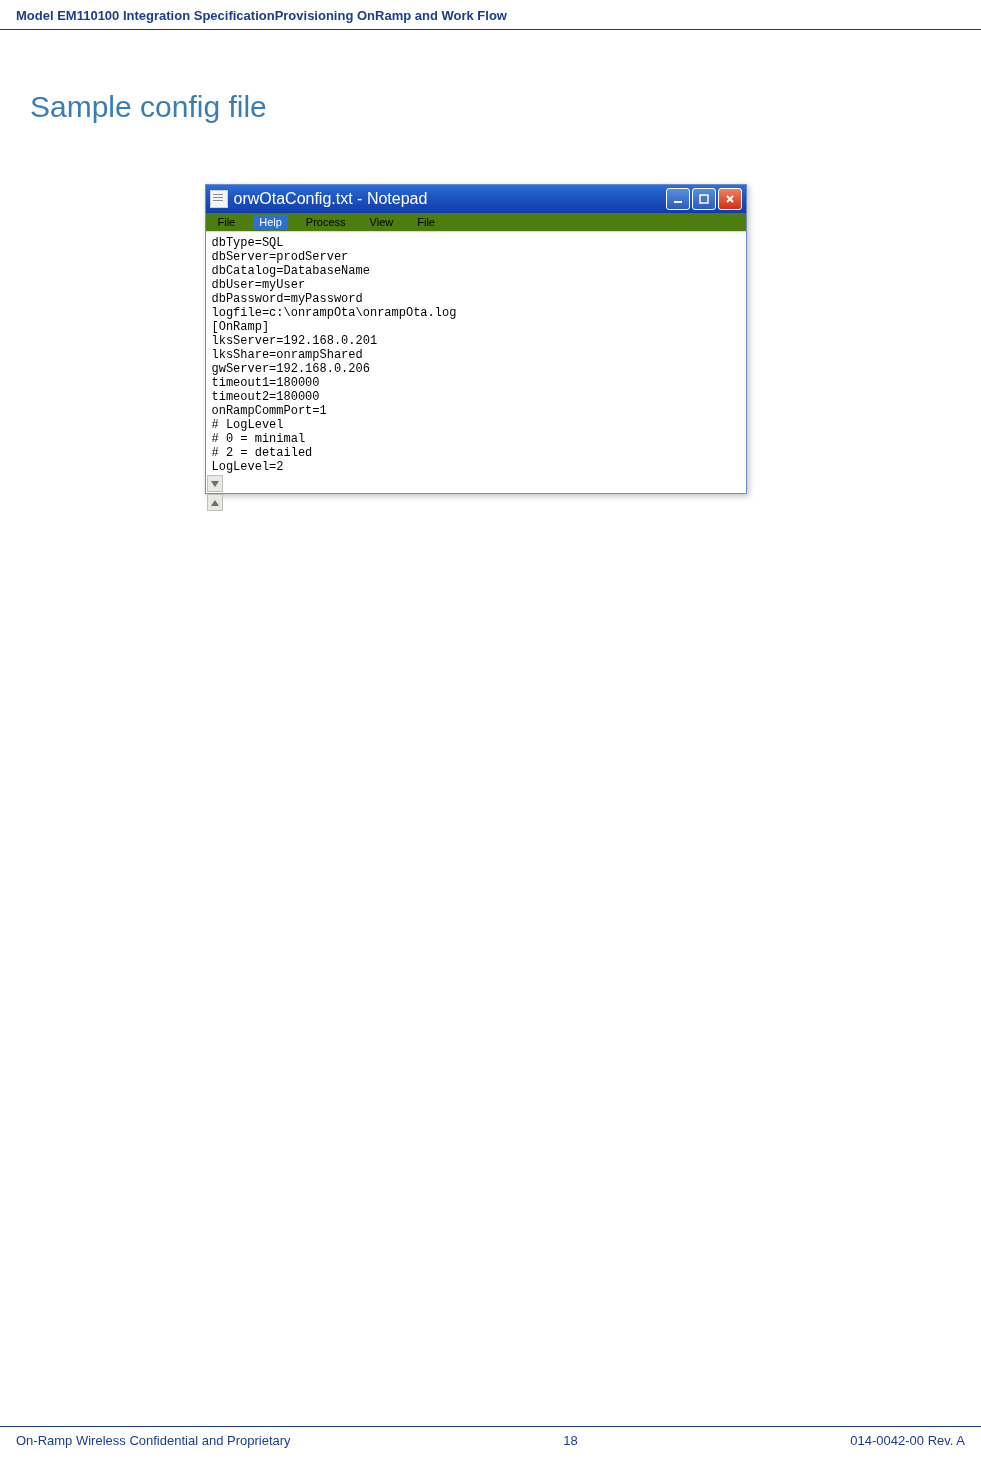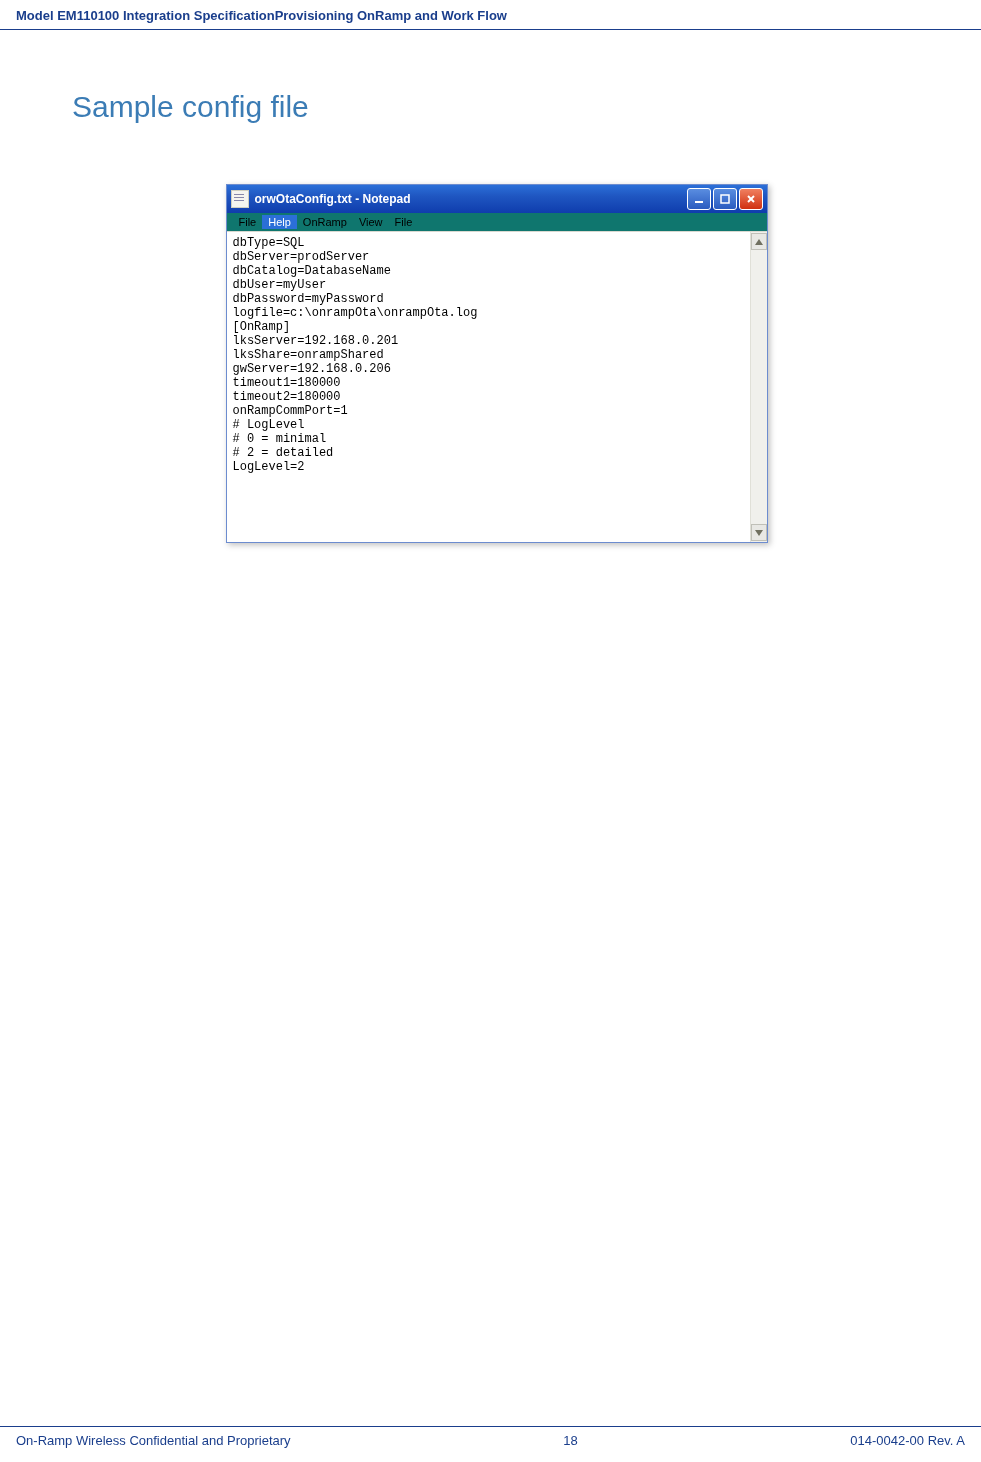--- a/index.html
+++ b/index.html
@@ -15,21 +15,21 @@
   .page-header {
     display: flex;
     justify-content: flex-start;
     padding: 8px 16px 6px 16px;
     font-size: 13px;
     font-weight: bold;
     color: #1a3e8c;
     border-bottom: 1px solid #1a3e8c;
   }
   .content {
-    padding: 40px 60px 20px 72px;
+    padding: 40px 60px 20px 30px;
   }
   .section-title {
     color: #3b7cb5;
     font-size: 30px;
     font-weight: 300;
     font-family: Arial, Helvetica, sans-serif;
     margin: 20px 0 60px 0;
   }
   .notepad-window {
     width: 540px;
@@ -38,22 +38,22 @@
     box-shadow: 2px 2px 6px rgba(0,0,0,0.25);
     font-family: Tahoma, sans-serif;
   }
   .titlebar {
     background: linear-gradient(to bottom, #2b6fd8 0%, #1f56c1 40%, #0f3dad 100%);
     color: #ffffff;
     display: flex;
     align-items: center;
     height: 28px;
     padding: 0 4px;
-    font-size: 12px;
-    font-weight: bold;
+    font-size: 16px;
+    font-weight: normal;
   }
   .titlebar .np-icon {
     width: 16px;
     height: 16px;
     background: #f5f5f0;
     border: 1px solid #d0d0c0;
     margin-right: 6px;
     position: relative;
   }
   .titlebar .np-icon::after {
@@ -82,37 +82,39 @@
     font-family: Arial, sans-serif;
   }
   .win-btn.min, .win-btn.max {
     background: linear-gradient(to bottom, #5a8de0, #2a5bc0);
   }
   .win-btn.close {
     background: linear-gradient(to bottom, #f08060, #d03010);
   }
   .win-btn svg { display:block; }
   .menubar {
-    background: #0f766e;
+    background: #4d7c0f;
     padding: 2px 6px;
     font-size: 11px;
     display: flex;
+    gap: 12px;
     border-bottom: 1px solid #d9d9d0;
   }
   .menubar .menu-item {
     padding: 1px 6px;
   }
   .menubar .menu-item.active {
     background: #2b6fd8;
     color: #ffffff;
   }
   .editor-area {
     display: flex;
     background: #ffffff;
-    height: 310px;
+    height: 261px;
+    flex-direction: column;
   }
   .editor-text {
     flex: 1;
     font-family: "Courier New", monospace;
     font-size: 12px;
     line-height: 14px;
     padding: 4px 6px;
     white-space: pre;
     color: #000000;
   }
@@ -179,21 +181,21 @@
           <svg width="10" height="10">
               <line x1="2" y1="2" x2="8" y2="8" stroke="#fff" stroke-width="2"></line>
               <line x1="8" y1="2" x2="2" y2="8" stroke="#fff" stroke-width="2"></line>
             </svg>
         </div>
       </div>
     </div>
     <div class="menubar">
       <span class="menu-item">File</span>
       <span class="menu-item active">Help</span>
-      <span class="menu-item">OnRamp</span>
+      <span class="menu-item">Process</span>
       <span class="menu-item">View</span>
       <span class="menu-item">File</span>
     </div>
     <div class="editor-area">
       <div class="editor-text">dbType=SQL
 dbServer=prodServer
 dbCatalog=DatabaseName
 dbUser=myUser
 dbPassword=myPassword
 logfile=c:\onrampOta\onrampOta.log

